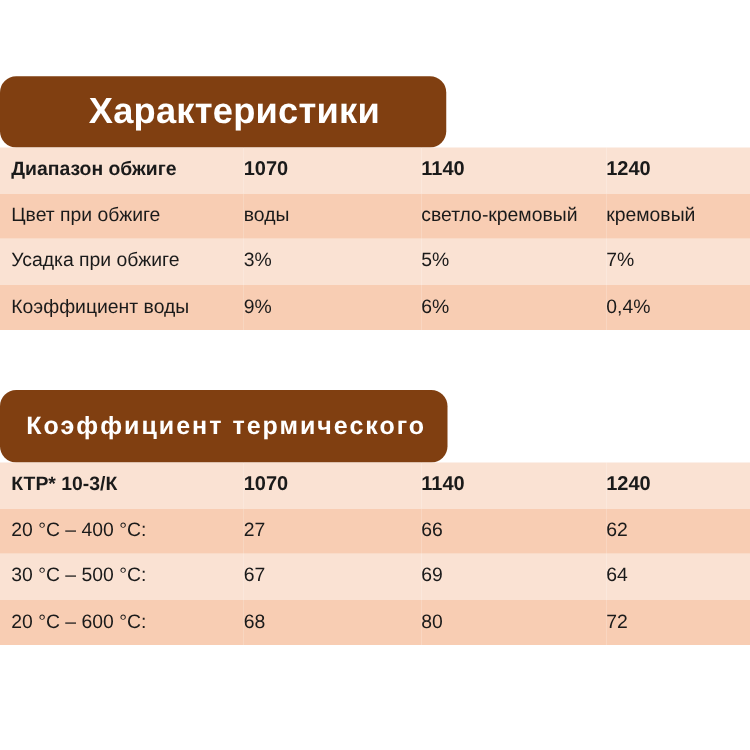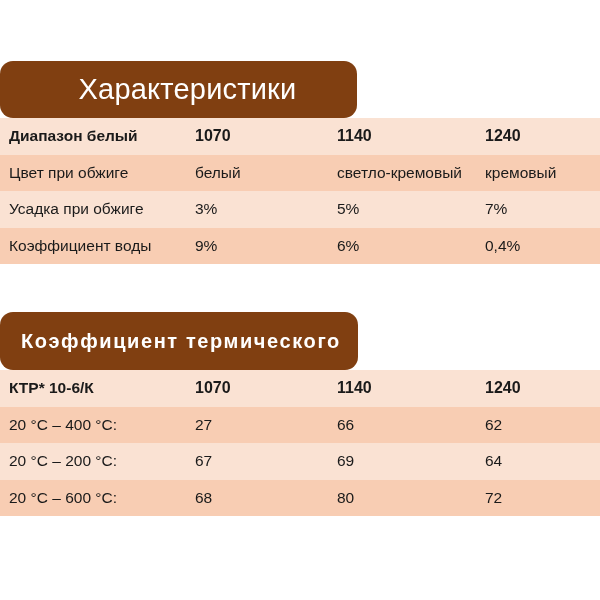--- a/index.html
+++ b/index.html
@@ -32,21 +32,21 @@
     align-items: center;
     justify-content: center;
     box-sizing: border-box;
     text-align: center;
   }
   .tab-1 {
     top: 61px;
     width: 357px;
     height: 57px;
     font-size: 29px;
-    font-weight: normal;
+    font-weight: bold;
     letter-spacing: 0.2px;
     padding-left: 18px;
   }
   .tab-2 {
     top: 312px;
     width: 358px;
     height: 58px;
     font-size: 20px;
     font-weight: bold;
     line-height: 25px;
@@ -98,29 +98,29 @@
 
 <div class="sheet">
 
   <div class="tab tab-1">
     <span>Характеристики</span>
   </div>
 
   <table class="tbl tbl-1">
     <tbody>
       <tr class="r-light hdr">
-        <td class="c-label">Диапазон белый</td>
+        <td class="c-label">Диапазон обжиге</td>
         <td class="c-val v1">1070</td>
         <td class="c-val v2">1140</td>
         <td class="c-val v3">1240</td>
       </tr>
 
       <tr class="r-dark">
         <td class="c-label">Цвет при обжиге</td>
-        <td class="c-val v1">белый</td>
+        <td class="c-val v1">воды</td>
         <td class="c-val v2">светло-кремовый</td>
         <td class="c-val v3">кремовый</td>
       </tr>
 
       <tr class="r-light">
         <td class="c-label">Усадка при обжиге</td>
         <td class="c-val v1">3%</td>
         <td class="c-val v2">5%</td>
         <td class="c-val v3">7%</td>
       </tr>
@@ -134,35 +134,35 @@
     </tbody>
   </table>
 
   <div class="tab tab-2">
     <span class="line-a">Коэффициент термического</span>
   </div>
 
   <table class="tbl tbl-2">
     <tbody>
       <tr class="r-light hdr">
-        <td class="c-label">КТР* 10-6/К</td>
+        <td class="c-label">КТР* 10-3/К</td>
         <td class="c-val v1">1070</td>
         <td class="c-val v2">1140</td>
         <td class="c-val v3">1240</td>
       </tr>
 
       <tr class="r-dark">
         <td class="c-label">20 °C – 400 °C:</td>
         <td class="c-val v1">27</td>
         <td class="c-val v2">66</td>
         <td class="c-val v3">62</td>
       </tr>
 
       <tr class="r-light">
-        <td class="c-label">20 °C – 200 °C:</td>
+        <td class="c-label">30 °C – 500 °C:</td>
         <td class="c-val v1">67</td>
         <td class="c-val v2">69</td>
         <td class="c-val v3">64</td>
       </tr>
 
       <tr class="r-dark">
         <td class="c-label">20 °C – 600 °C:</td>
         <td class="c-val v1">68</td>
         <td class="c-val v2">80</td>
         <td class="c-val v3">72</td>

